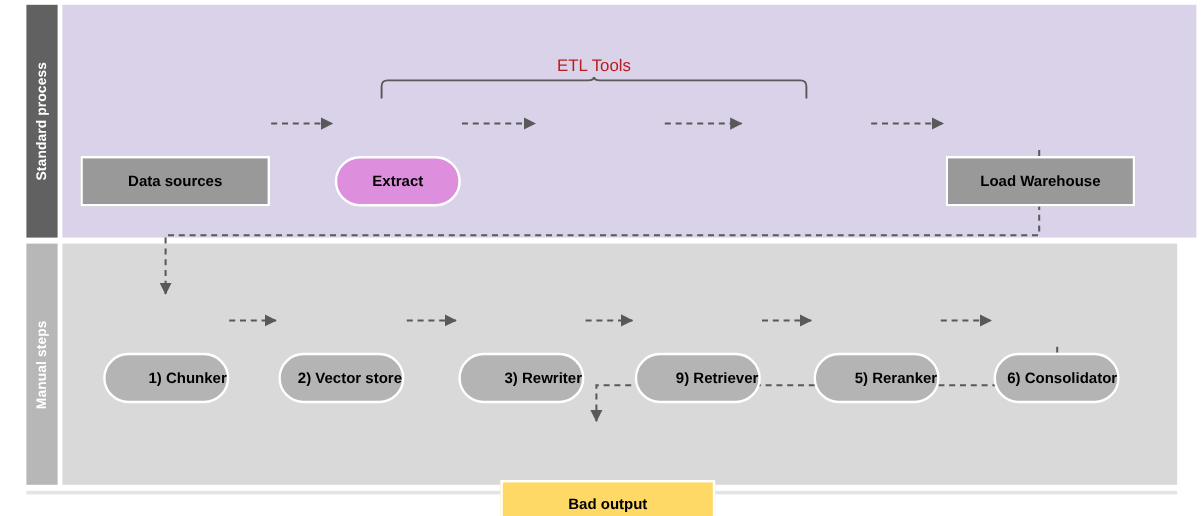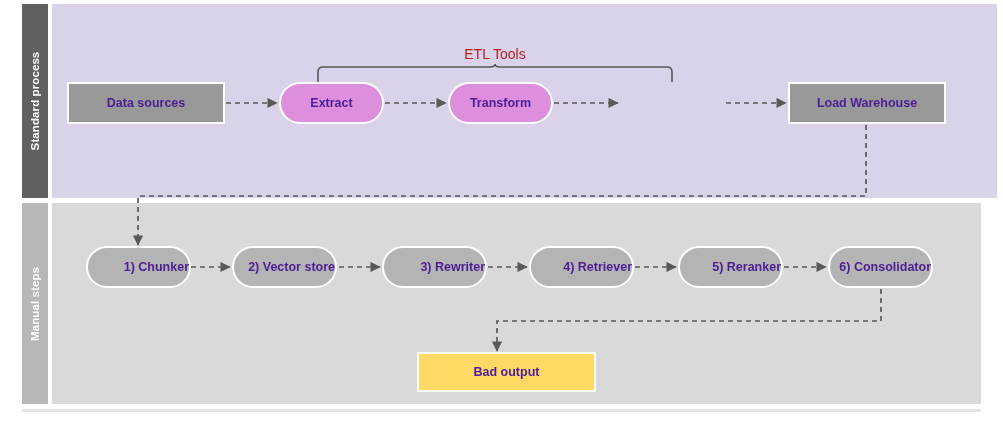--- a/index.html
+++ b/index.html
@@ -51,26 +51,27 @@
     background: #e4e4e4;
   }
 
   
   .node {
     position: absolute;
     display: flex;
     align-items: center;
     justify-content: center;
     text-align: center;
-    color: #4c1d95;
+    color: #000000;
     font-weight: bold;
     font-size: 12.5px;
     line-height: 1.15;
     box-sizing: border-box;
     border: 2px solid #ffffff;
+    margin-top: 48px;
   }
   .node.rect   { border-radius: 0; }
   .node.pill   { border-radius: 999px; }
 
   .node.grey-rect   { background: #999999; }
   .node.magenta     { background: #d munch; text-align: right; }
   .node.magenta     { background: #dd8fdd; }
   .node.grey-pill   { background: #b4b4b4; justify-content: flex-end; }
   .node.yellow-rect { background: #ffd966; }
 
@@ -152,43 +153,40 @@
   <div id="etl-label">ETL Tools</div>
 
   <div class="node rect grey-rect" style="left:67px; top:82px; width:158px; height:42px;">
     <span>Data sources</span>
   </div>
 
   <div class="node pill magenta" style="left:279px; top:82px; width:105px; height:42px;">
     <span>Extract</span>
   </div>
 
-  <div class="node pill magenta" style="left:448px; top:82px; width:105px; height:42px;">
-    <span>Transform</span>
-  </div>
 
 
   <div class="node rect grey-rect" style="left:788px; top:82px; width:158px; height:42px;">
     <span>Load Warehouse</span>
   </div>
 
   <div class="node pill grey-pill" style="left:86px; top:246px; width:105px; height:42px;">
     <span>1) Chunker</span>
   </div>
 
   <div class="node pill grey-pill" style="left:232px; top:246px; width:105px; height:42px;">
     <span>2) Vector store</span>
   </div>
 
   <div class="node pill grey-pill" style="left:382px; top:246px; width:105px; height:42px;">
     <span>3) Rewriter</span>
   </div>
 
   <div class="node pill grey-pill" style="left:529px; top:246px; width:105px; height:42px;">
-    <span>4) Retriever</span>
+    <span>9) Retriever</span>
   </div>
 
   <div class="node pill grey-pill" style="left:678px; top:246px; width:105px; height:42px;">
     <span>5) Reranker</span>
   </div>
 
   <div class="node pill grey-pill" style="left:828px; top:246px; width:105px; height:42px;">
     <span>6) Consolidator</span>
   </div>
 

